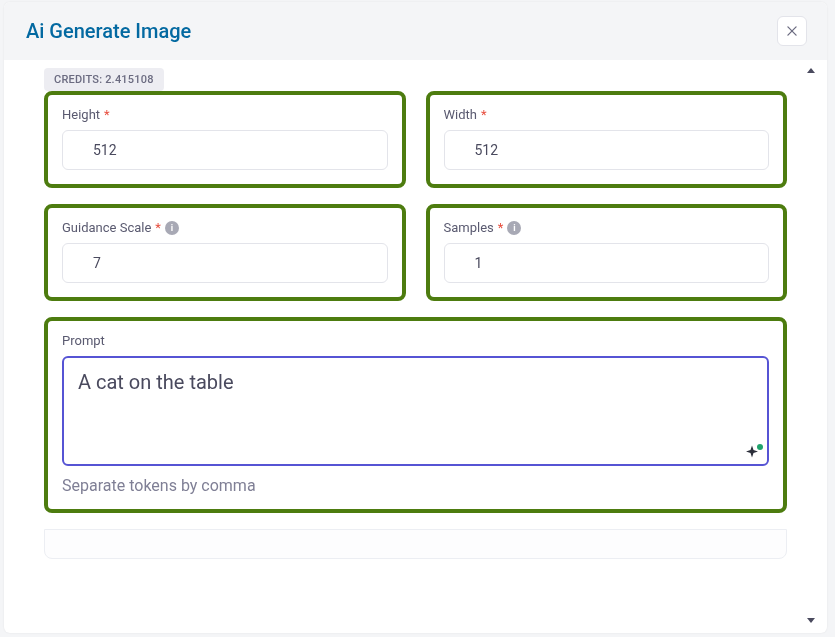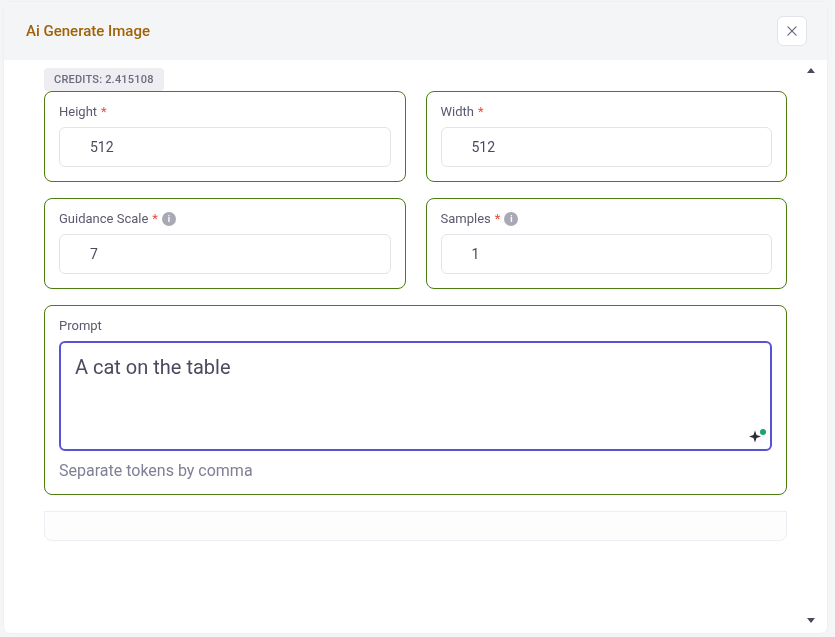--- a/index.html
+++ b/index.html
@@ -24,23 +24,23 @@
   .modal-header {
     display: flex;
     align-items: center;
     justify-content: space-between;
     padding: 14px 20px 14px 22px;
     background: #f4f5f7;
     border-top-left-radius: 6px;
     border-top-right-radius: 6px;
   }
   .modal-title {
-    font-size: 15px;
+    font-size: 20px;
     font-weight: 500;
-    color: #a16207;
+    color: #0369a1;
   }
   .close-btn {
     width: 30px; height: 30px;
     background: #fff;
     border: 1px solid #e3e4ea;
     border-radius: 6px;
     display: flex;
     align-items: center;
     justify-content: center;
     cursor: pointer;
@@ -67,21 +67,21 @@
     margin-bottom: 0;
     letter-spacing: 0.2px;
   }
   .form-row {
     display: flex;
     gap: 20px;
     margin-bottom: 16px;
   }
   .form-card {
     flex: 1;
-    border: 1px solid #4d7c0f;
+    border: 4px solid #4d7c0f;
     border-radius: 8px;
     padding: 12px 14px 14px 14px;
     background: #fff;
   }
   .form-card.full { width: 100%; }
   .form-card.half-alone { width: calc(50% - 10px); }
   .field-label {
     font-size: 13px;
     color: #5a5a70;
     margin-bottom: 8px;

